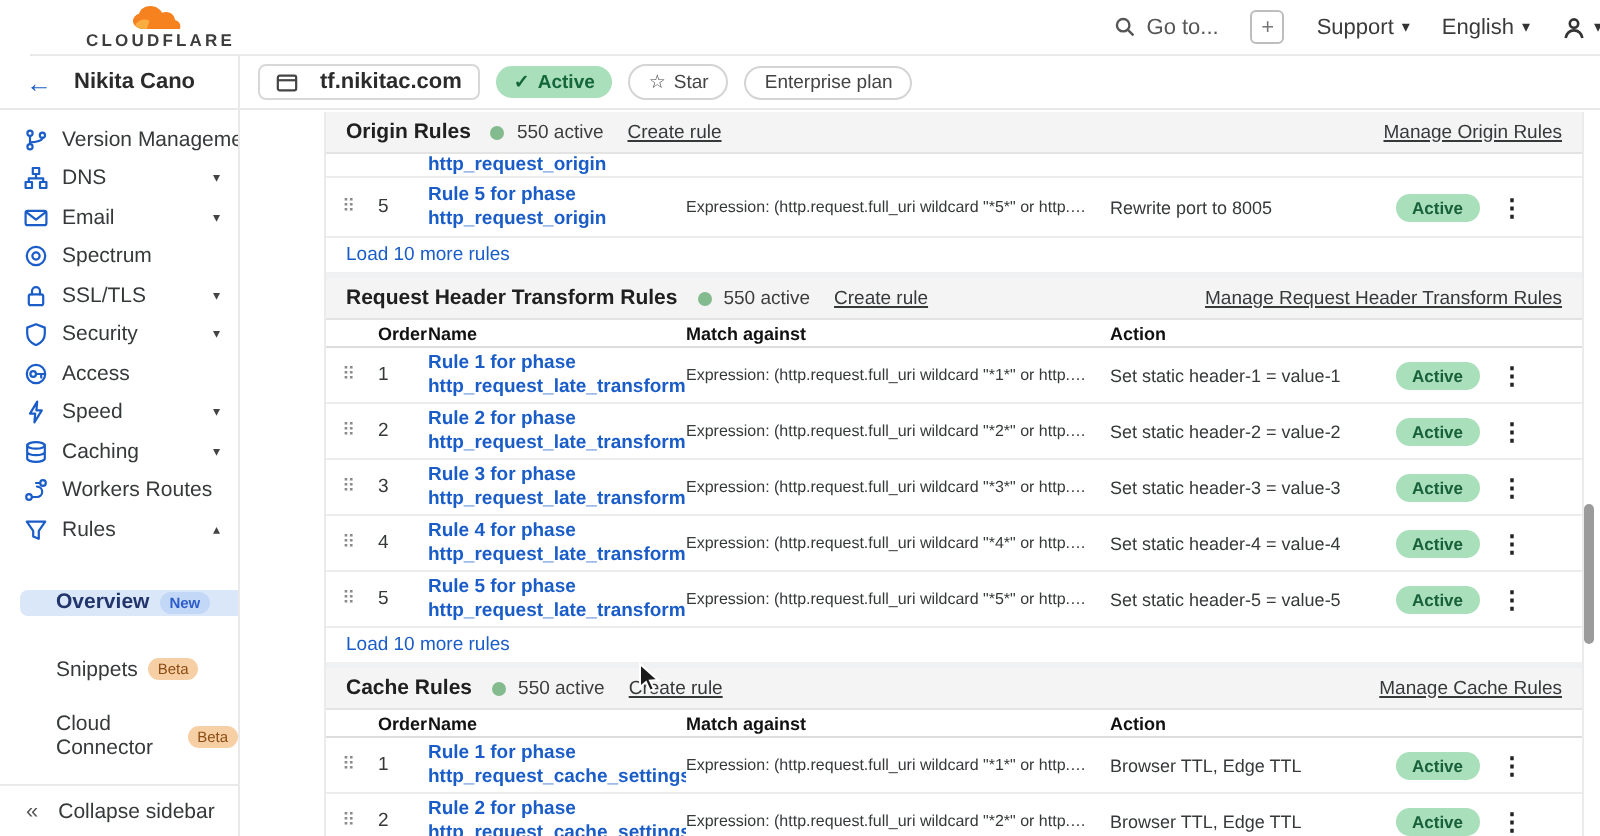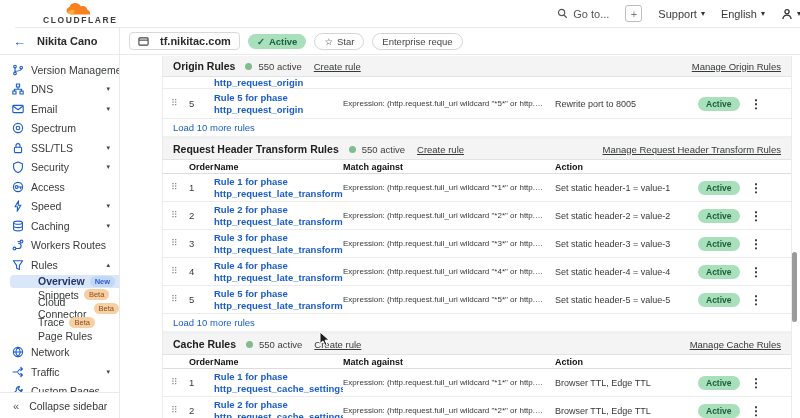--- a/index.html
+++ b/index.html
@@ -33,21 +33,21 @@
   .pill.outline { border:1px solid #d4d4d4; color:#444; background:#fff;}
 
   
   .sidebar { position:fixed; left:0; top:55px; bottom:0; width:120px; border-right:1px solid #e9e9e9;
     background:#fff; padding-top:5px; z-index:20; font-size:10.5px;}
   .side-item { height:19.5px; display:flex; align-items:center; cursor:pointer; color:#36393a;}
   .side-item .ic { width:12px; height:12px; margin-left:12px; flex:none; color:#1a5dc8; display:flex;}
   .side-item .lbl { margin-left:7px; white-space:nowrap; overflow:hidden;}
   .side-item .chv { margin-left:auto; margin-right:9px; font-size:7px; color:#444;}
   .side-sub { height:13.6px; display:flex; align-items:center; cursor:pointer; color:#36393a;
-    margin-left:10px; padding-left:28px; border-radius:4px 0 0 4px;}
+    margin-left:10px; padding-left:18px; border-radius:4px 0 0 4px;margin-top:20px;}
   .side-sub.selected { background:#d9e7f8; color:#22356b; font-weight:bold;}
   .mini-badge { font-size:7.5px; border-radius:7px; padding:1px 5px; margin-left:5px; font-weight:bold;}
   .mini-badge.new { background:#c3d8f7; color:#2d5cc8;}
   .mini-badge.beta { background:#f7cfa4; color:#8a4d15; font-weight:normal;}
   .collapse-bar { position:fixed; left:0; bottom:0; width:120px; height:26px; border-top:1px solid #e9e9e9;
     border-right:1px solid #e9e9e9; display:flex; align-items:center; padding-left:13px; gap:10px;
     font-size:10.5px; color:#36393a; background:#fff; cursor:pointer; z-index:21;}
   .collapse-icon { color:#555; font-size:11px;}
 
   
@@ -137,21 +137,21 @@
   </div>
   <span class="pill green">
     <span>✓</span>
     <span>Active</span>
   </span>
   <span class="pill outline">
     <span>☆</span>
     <span>Star</span>
   </span>
   <span class="pill outline">
-    <span>Enterprise reque</span>
+    <span>Enterprise plan</span>
   </span>
 </div>
 
 <div class="sidebar">
   <div id="sidebar-list">
       <div class="side-item">
         <span class="ic">
           <svg width="12" height="12" viewBox="0 0 12 12" fill="none" stroke="currentColor" stroke-width="1.1" stroke-linejoin="round" stroke-linecap="round">
             <circle cx="3" cy="2.6" r="1.3"></circle>
             <circle cx="3" cy="9.4" r="1.3"></circle>

